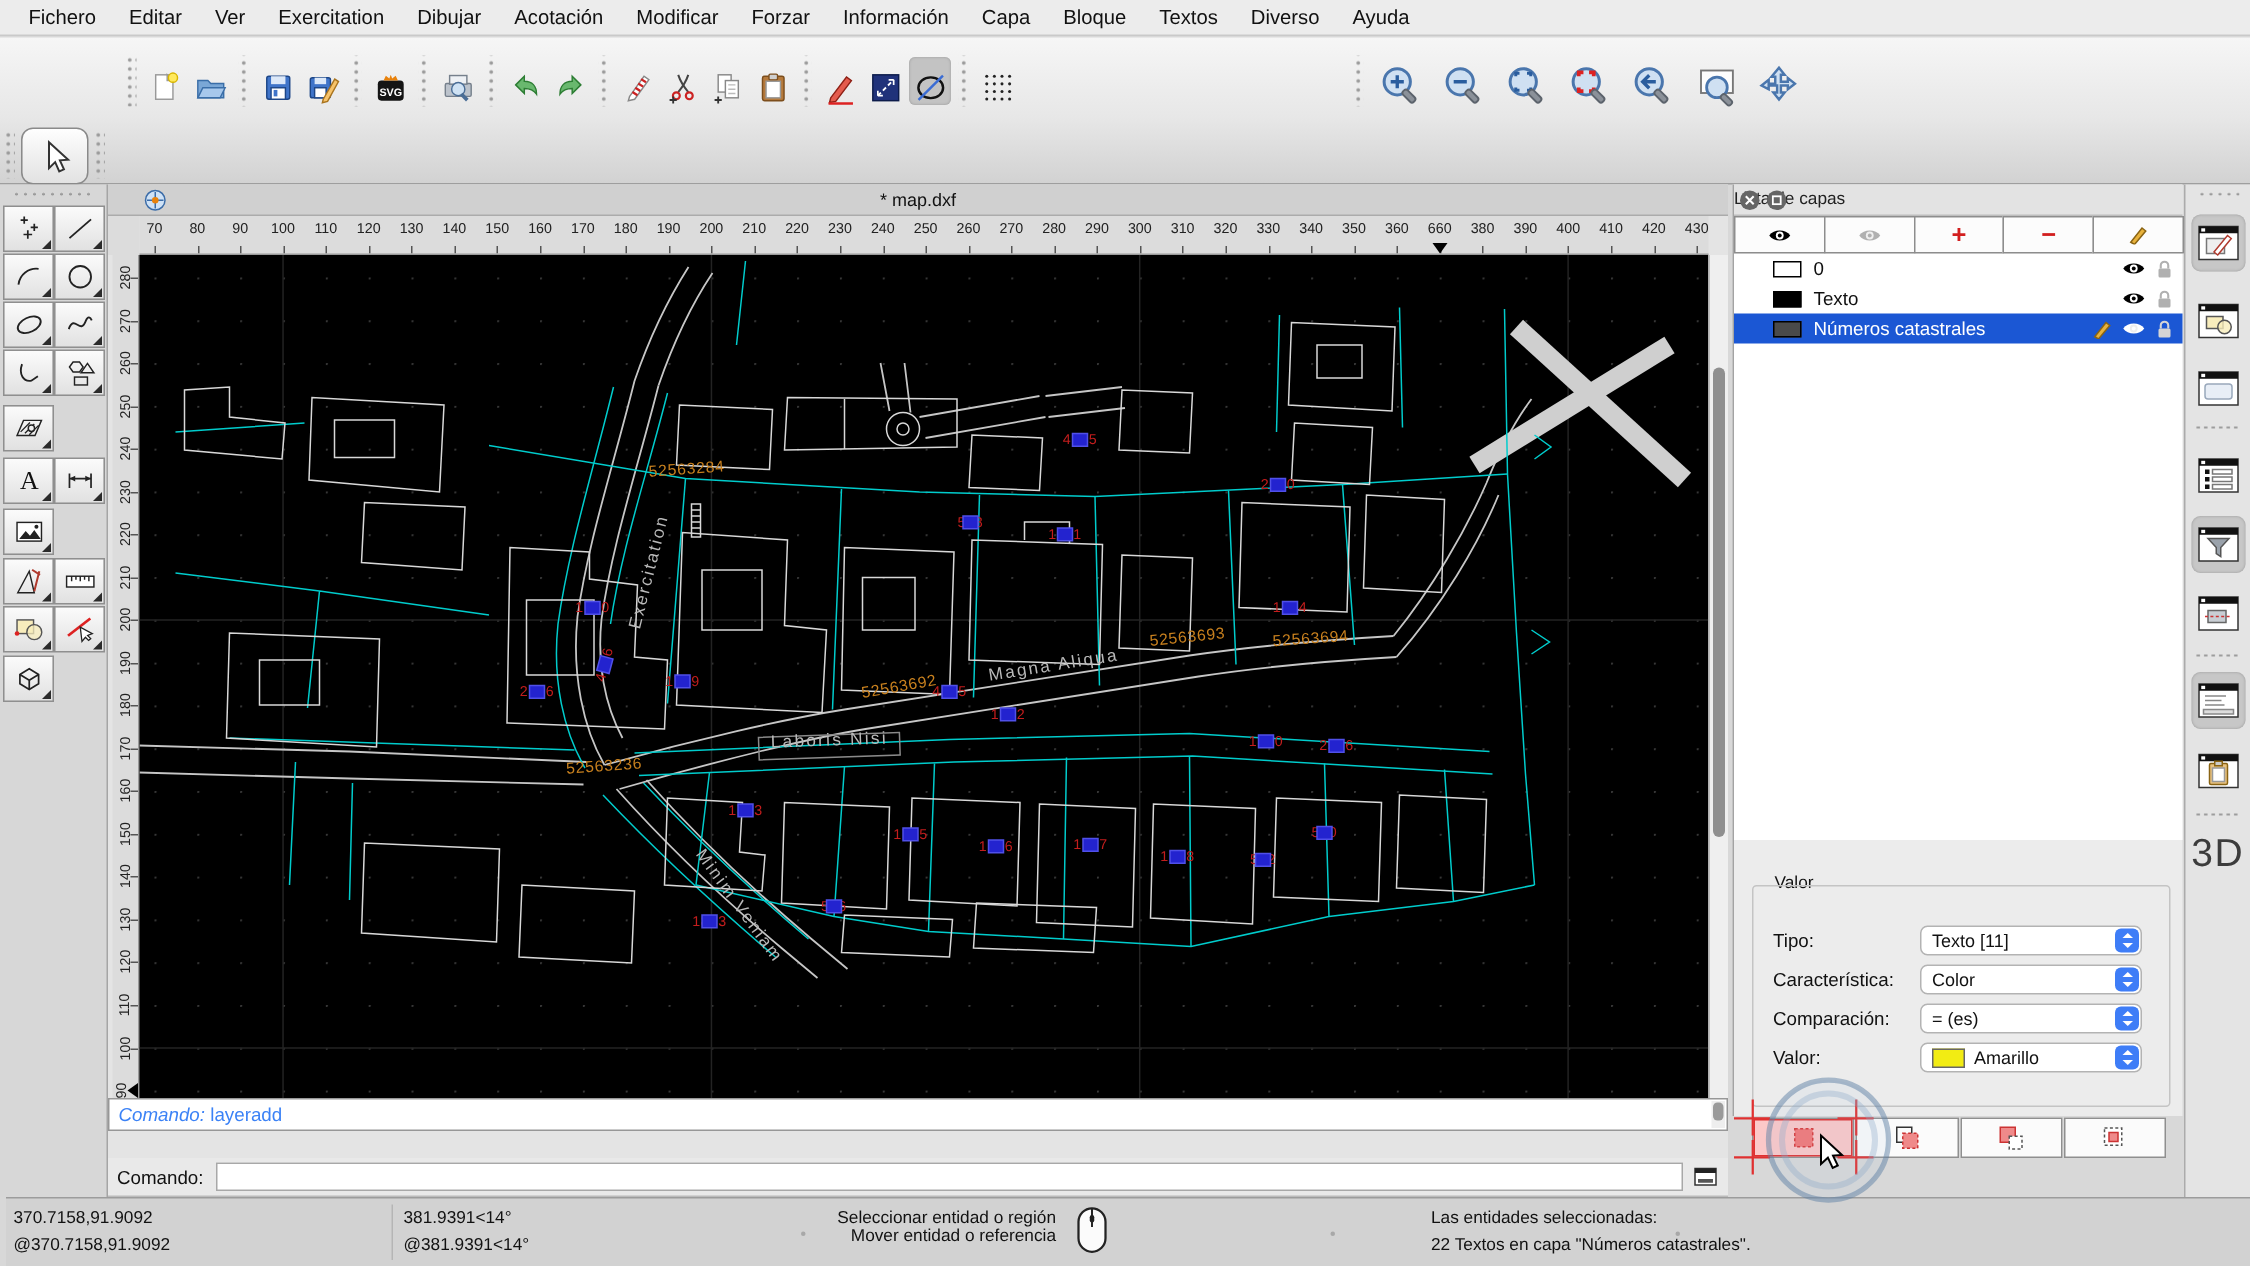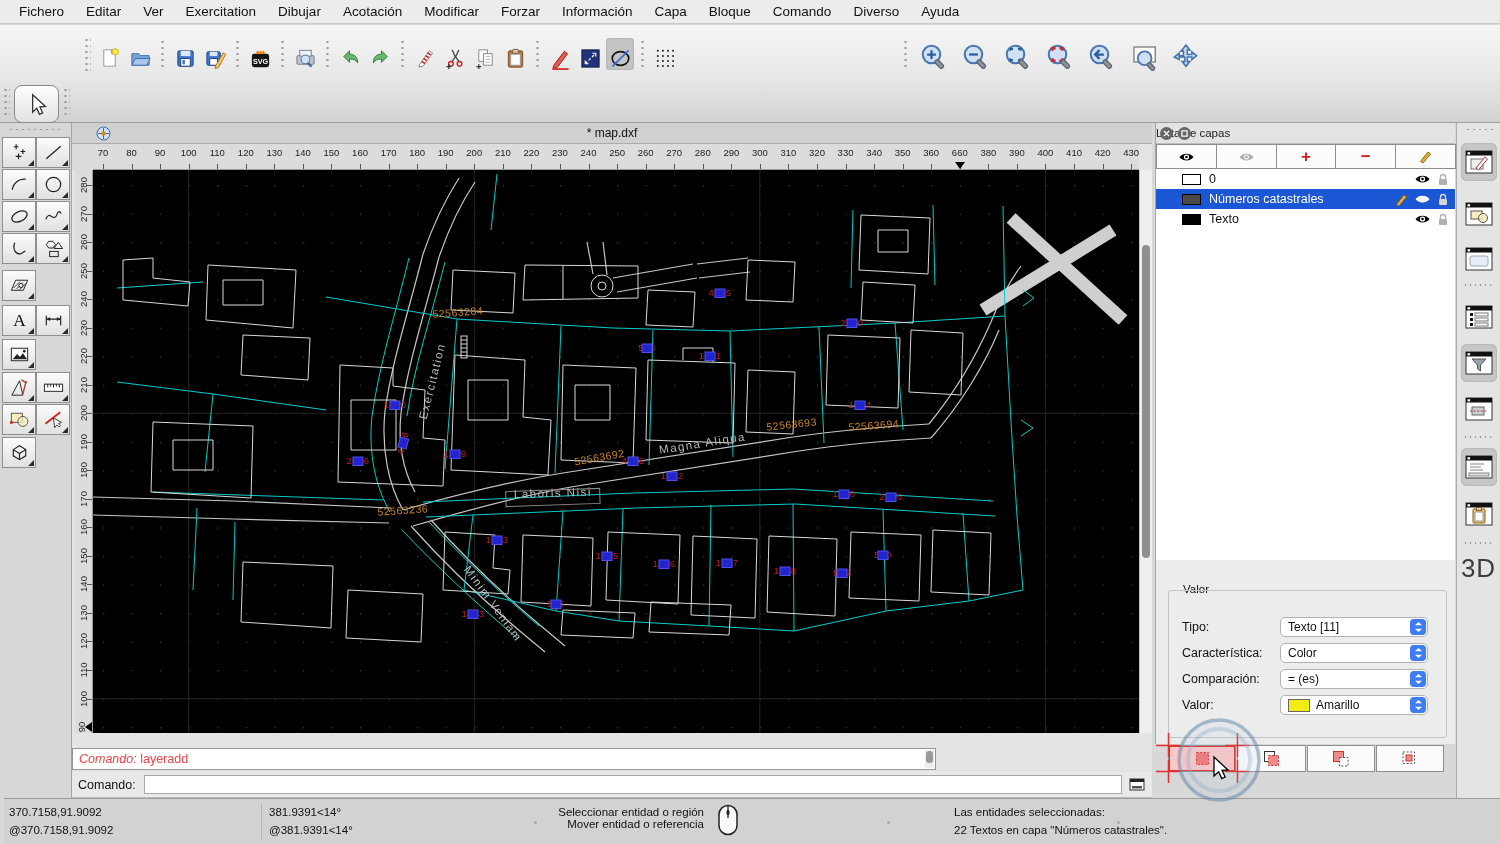--- a/index.html
+++ b/index.html
@@ -49,22 +49,22 @@
   .vruler .num{position:absolute;left:1px;transform:translateY(-50%) rotate(-90deg);font-size:9.5px;color:#222;}
   .vruler .tick{position:absolute;right:0;height:1px;width:5px;background:#555;}
   .vmarker{position:absolute;right:0;transform:translateY(-50%);width:0;height:0;
            border-top:5px solid transparent;border-bottom:5px solid transparent;border-right:7px solid #000;}
   .canvas{position:absolute;left:21px;top:47px;width:1046px;height:563px;background:#000;}
   .vscroll{position:absolute;left:1067px;top:47px;width:13px;height:563px;background:#efefef;border-left:1px solid #c0c0c0;box-sizing:border-box;}
   .vthumb{position:absolute;left:2px;top:75px;width:8px;height:313px;background:#8f8f8f;border-radius:4px;}
   .hscroll{position:absolute;left:0;top:610px;width:1080px;height:17px;background:#f3f3f3;border-top:1px solid #c6c6c6;box-sizing:border-box;}
   .hthumb{position:absolute;left:143px;top:3px;width:750px;height:10px;background:#8f8f8f;border-radius:5px;}
   .gridlabel{position:absolute;right:6px;top:1px;font-size:12px;color:#111;}
-  .cmdhist{position:absolute;left:0;top:625px;width:864px;height:22px;background:#fff;border:1px solid #979797;box-sizing:border-box;
-           font-size:12.5px;color:#ef4444;line-height:20px;padding-left:6px;}
+  .cmdhist{position:absolute;left:0;top:609px;width:1080px;height:22px;background:#fff;border:1px solid #979797;box-sizing:border-box;
+           font-size:12.5px;color:#3b82f6;line-height:20px;padding-left:6px;}
   .cmdhist i{font-style:italic;}
   .histscroll{position:absolute;right:1px;top:1px;width:9px;height:18px;background:#eee;}
   .histthumb{position:absolute;left:1px;top:1px;width:7px;height:12px;background:#9a9a9a;border-radius:3px;}
   .cmdrow{position:absolute;left:0;top:649px;width:1080px;height:26px;background:#e9e9e9;display:flex;align-items:center;
           border-bottom:1px solid #bbb;box-sizing:border-box;}
   .cmdrow label{font-size:12.5px;margin:0 8px 0 6px;}
   .cmdrow input{flex:1;height:17px;border:1px solid #a8a8a8;background:#fff;font-size:12px;padding:0 4px;outline:none;}
   .kbdbtn{width:22px;height:19px;margin:0 4px;display:flex;align-items:center;justify-content:center;}
   
   .panel{position:absolute;background:#ececec;border-left:1px solid #a3a3a3;box-sizing:border-box;}
@@ -125,21 +125,21 @@
       <div class="mi">Editar</div>
       <div class="mi">Ver</div>
       <div class="mi">Exercitation</div>
       <div class="mi">Dibujar</div>
       <div class="mi">Acotación</div>
       <div class="mi">Modificar</div>
       <div class="mi">Forzar</div>
       <div class="mi">Información</div>
       <div class="mi">Capa</div>
       <div class="mi">Bloque</div>
-      <div class="mi">Comando</div>
+      <div class="mi">Textos</div>
       <div class="mi">Diverso</div>
       <div class="mi">Ayuda</div>
     </div>
 
   <div class="header">
     <div class="tbrow">
         <div class="handle"></div>
         <div class="tbtn">
           <svg width="23" height="23" viewBox="0 0 24 24">
             <rect x="5" y="3" width="12" height="17" fill="#fff" stroke="#999"></rect>
@@ -842,20 +842,39 @@
               <circle cx="8.5" cy="6" r="1.3" fill="#000"></circle>
             </svg>
           </span>
  <span class="ric">
             <svg width="12" height="13" viewBox="0 0 12 13">
               <rect x="2" y="6" width="8" height="6" rx="1" fill="#b0b0b0"></rect>
               <path d="M3.5 6 V4 a2.5 2.5 0 0 1 5 0 V6" fill="none" stroke="#b0b0b0" stroke-width="1.4"></path>
             </svg>
           </span>
         </div>
+        <div class="lrow">
+          <span class="sw" style="background:#000000"></span>
+ <span>Texto</span>
+          <span class="spacer"></span>
+
+ <span class="ric">
+            <svg width="17" height="12" viewBox="0 0 17 12">
+              <path d="M1.5 6 C4.5 1.5 12.5 1.5 15.5 6 C12.5 10.5 4.5 10.5 1.5 6z" fill="#000"></path>
+              <circle cx="8.5" cy="6" r="2.6" fill="#fff"></circle>
+              <circle cx="8.5" cy="6" r="1.3" fill="#000"></circle>
+            </svg>
+          </span>
+ <span class="ric">
+            <svg width="12" height="13" viewBox="0 0 12 13">
+              <rect x="2" y="6" width="8" height="6" rx="1" fill="#b0b0b0"></rect>
+              <path d="M3.5 6 V4 a2.5 2.5 0 0 1 5 0 V6" fill="none" stroke="#b0b0b0" stroke-width="1.4"></path>
+            </svg>
+          </span>
+        </div>
         <div class="lrow sel">
           <span class="sw" style="background:#4a4a4a"></span>
  <span>Números catastrales</span>
           <span class="spacer"></span>
  <span class="ric">
             <svg width="13" height="13" viewBox="0 0 13 13">
               <path d="M1.5 11.5 L9 2 l2.5 2 L4 13z" fill="#e8b23c" stroke="#8a6414"></path>
             </svg>
           </span>
  <span class="ric">
@@ -865,39 +884,20 @@
               <circle cx="8.5" cy="6" r="1.3" fill="#fff"></circle>
             </svg>
           </span>
  <span class="ric">
             <svg width="12" height="13" viewBox="0 0 12 13">
               <rect x="2" y="6" width="8" height="6" rx="1" fill="#d5d5d5"></rect>
               <path d="M3.5 6 V4 a2.5 2.5 0 0 1 5 0 V6" fill="none" stroke="#d5d5d5" stroke-width="1.4"></path>
             </svg>
           </span>
         </div>
-        <div class="lrow">
-          <span class="sw" style="background:#000000"></span>
- <span>Texto</span>
-          <span class="spacer"></span>
-
- <span class="ric">
-            <svg width="17" height="12" viewBox="0 0 17 12">
-              <path d="M1.5 6 C4.5 1.5 12.5 1.5 15.5 6 C12.5 10.5 4.5 10.5 1.5 6z" fill="#000"></path>
-              <circle cx="8.5" cy="6" r="2.6" fill="#fff"></circle>
-              <circle cx="8.5" cy="6" r="1.3" fill="#000"></circle>
-            </svg>
-          </span>
- <span class="ric">
-            <svg width="12" height="13" viewBox="0 0 12 13">
-              <rect x="2" y="6" width="8" height="6" rx="1" fill="#b0b0b0"></rect>
-              <path d="M3.5 6 V4 a2.5 2.5 0 0 1 5 0 V6" fill="none" stroke="#b0b0b0" stroke-width="1.4"></path>
-            </svg>
-          </span>
-        </div>
       </div>
   </div>
 
   <div class="panel" style="left:1155px;top:560px;width:300px;height:184px;">
     <span class="glabel">Valor</span>
     <div class="gbox"></div>
     <div id="filter-rows">
         <div class="frow" style="top: 56px;">
           <span class="flabel">Tipo:</span>
  <span class="dropdown">

